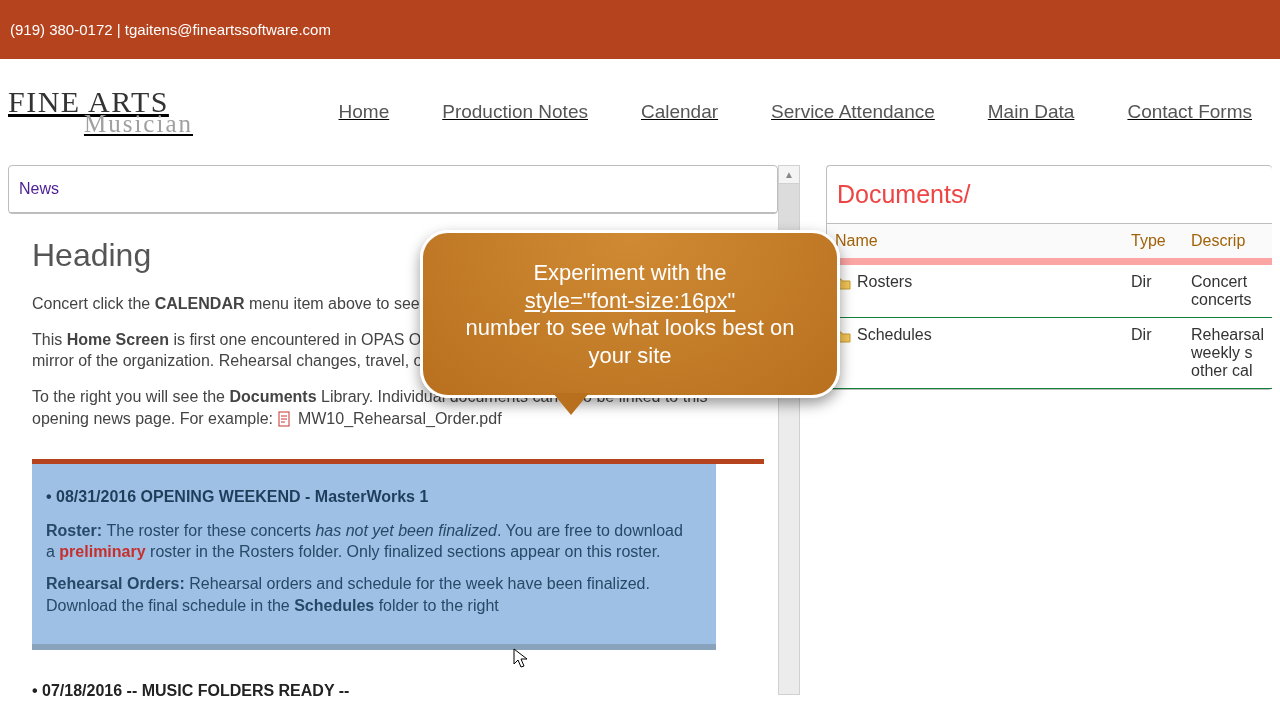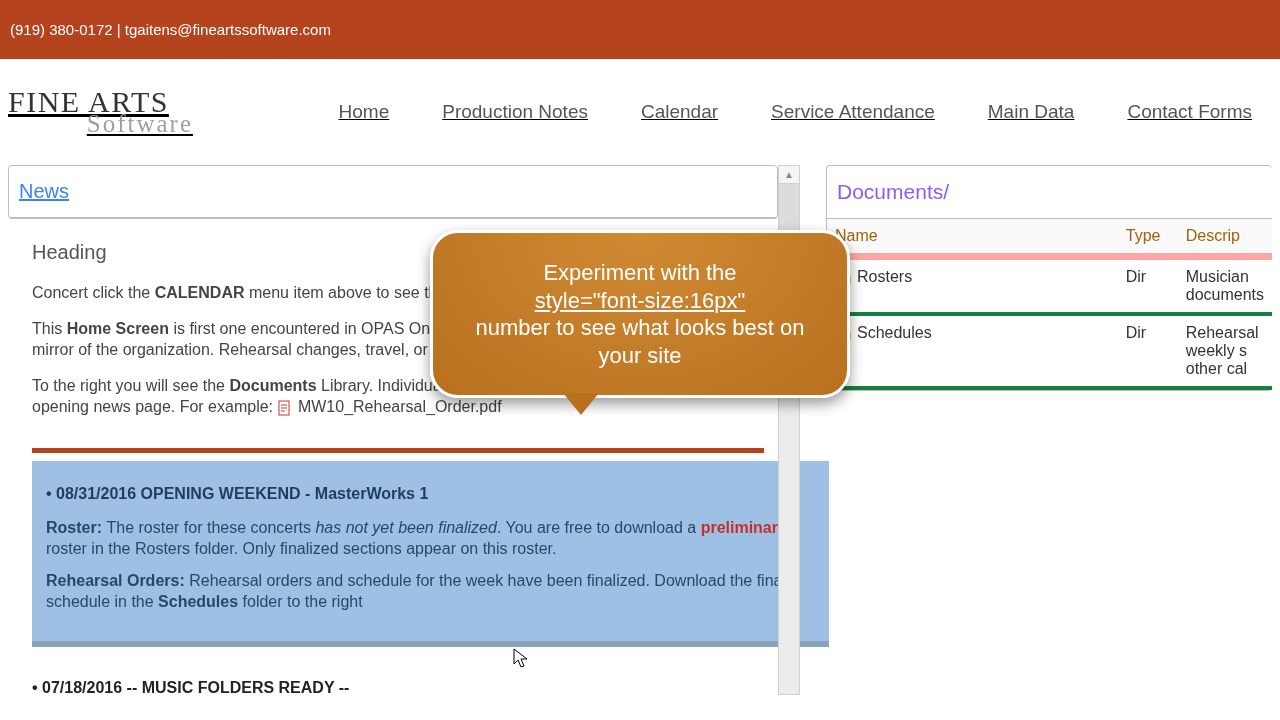--- a/index.html
+++ b/index.html
@@ -68,58 +68,57 @@
     width: 770px;
     position: relative;
   }
   .news-panel {
     border: 1px solid #bdbdbd;
     border-radius: 4px;
   }
   .news-header {
     border-bottom: 1px solid #bdbdbd;
     padding: 14px 10px;
-    font-size: 20px;
-    color: #3b82f6;
-    text-decoration: underline;
+    font-size: 16px;
+    color: #4c1d95;
   }
   .news-body {
     padding: 20px 12px 10px 24px;
     font-size: 16px;
     color: #444;
     line-height: 1.35;
   }
   .news-item-title {
     font-weight: bold;
     color: #222;
     margin-bottom: 12px;
   }
   .news-h2 {
-    font-size: 20px;
+    font-size: 32px;
     color: #555;
     margin-bottom: 16px;
     font-weight: normal;
   }
   .news-p { margin-bottom: 14px; }
   .pdf-icon {
     display: inline-block;
     width: 16px; height: 16px;
     vertical-align: middle;
   }
   .divider {
     height: 5px;
     background: #b5431e;
     margin: 30px 0 0 0;
     width: 732px;
   }
   .highlight-block {
     background: #9dc0e4;
-    width: 797px;
+    width: 684px;
     padding: 22px 24px 18px 14px;
-    margin-top: 8px;
+    margin-top: 0;
     border-bottom: 6px solid #8aa3bc;
   }
   .highlight-block .news-item-title { color: #1f3e5c; }
   .highlight-block p { color: #274968; margin-bottom: 10px; }
   .emph-red { color: #c62f2d; font-weight: bold; }
   .italic { font-style: italic; }
   .second-item { margin-top: 30px; font-weight: bold; color: #222; }
   .scrollbar {
     position: absolute;
     right: -22px;
@@ -147,52 +146,52 @@
     flex: 1;
     margin-left: 40px;
   }
   .docs-panel {
     border: 1px solid #bdbdbd;
     border-radius: 4px;
     border-right: none;
   }
   .docs-header {
     padding: 14px 10px;
-    font-size: 21px;
-    color: #8b5cf6;
+    font-size: 25px;
+    color: #ef4444;
     border-bottom: 1px solid #bdbdbd;
   }
   .docs-table {
     width: 100%;
     border-collapse: collapse;
     font-size: 16px;
     color: #333;
   }
   .docs-table th {
     text-align: left;
     padding: 8px 8px;
     border-bottom: 7px solid #fca5a5;
     font-weight: normal;
     color: #a16207;
     background: #fafafa;
   }
   .docs-table td {
     padding: 8px 8px;
-    border-bottom: 4px solid #15803d;
+    border-bottom: 1px solid #15803d;
     vertical-align: top;
   }
   .folder-icon, .pdfred-icon {
     display: inline-block;
     width: 16px; height: 14px;
     vertical-align: middle;
     margin-right: 6px;
   }
   .tooltip {
     position: absolute;
-    left: 430px;
+    left: 420px;
     top: 230px;
     width: 420px;
     background: radial-gradient(ellipse at top, #d08a33, #b8701f);
     border: 3px solid #fff;
     border-radius: 28px;
     box-shadow: 0 6px 14px rgba(0,0,0,0.4);
     padding: 26px 32px;
     color: #fff;
     font-size: 22px;
     text-align: center;
@@ -222,21 +221,21 @@
 </head>
 <body>
 
 <div class="top-bar">
   <span>(919) 380-0172</span><span> | </span><span>tgaitens@fineartssoftware.com</span>
 </div>
 
 <div class="header">
   <div class="logo">
     <div class="logo-line1">FINE ARTS</div>
-    <div class="logo-line2">Software</div>
+    <div class="logo-line2">Musician</div>
   </div>
   <nav class="nav">
     <a>Home</a>
     <a>Production Notes</a>
     <a>Calendar</a>
     <a>Service Attendance</a>
     <a>Main Data</a>
     <a>Contact Forms</a>
   </nav>
 </div>
@@ -296,21 +295,21 @@
             <th style="width:60px">Type</th>
             <th style="width:70px">Descrip</th>
           </tr>
         </thead>
         <tbody>
           <tr>
             <td><span class="folder-icon"><svg viewBox="0 0 16 14">
                     <path d="M1 3h5l1 2h8v8H1z" fill="#f4c657" stroke="#c79a2e"></path>
                   </svg></span><span>Rosters</span></td>
             <td>Dir</td>
-            <td>Musician documents</td>
+            <td>Concert concerts</td>
           </tr>
           <tr>
             <td><span class="folder-icon"><svg viewBox="0 0 16 14">
                     <path d="M1 3h5l1 2h8v8H1z" fill="#f4c657" stroke="#c79a2e"></path>
                   </svg></span><span>Schedules</span></td>
             <td>Dir</td>
             <td>Rehearsal weekly s other cal</td>
           </tr>
         </tbody>
       </table>

